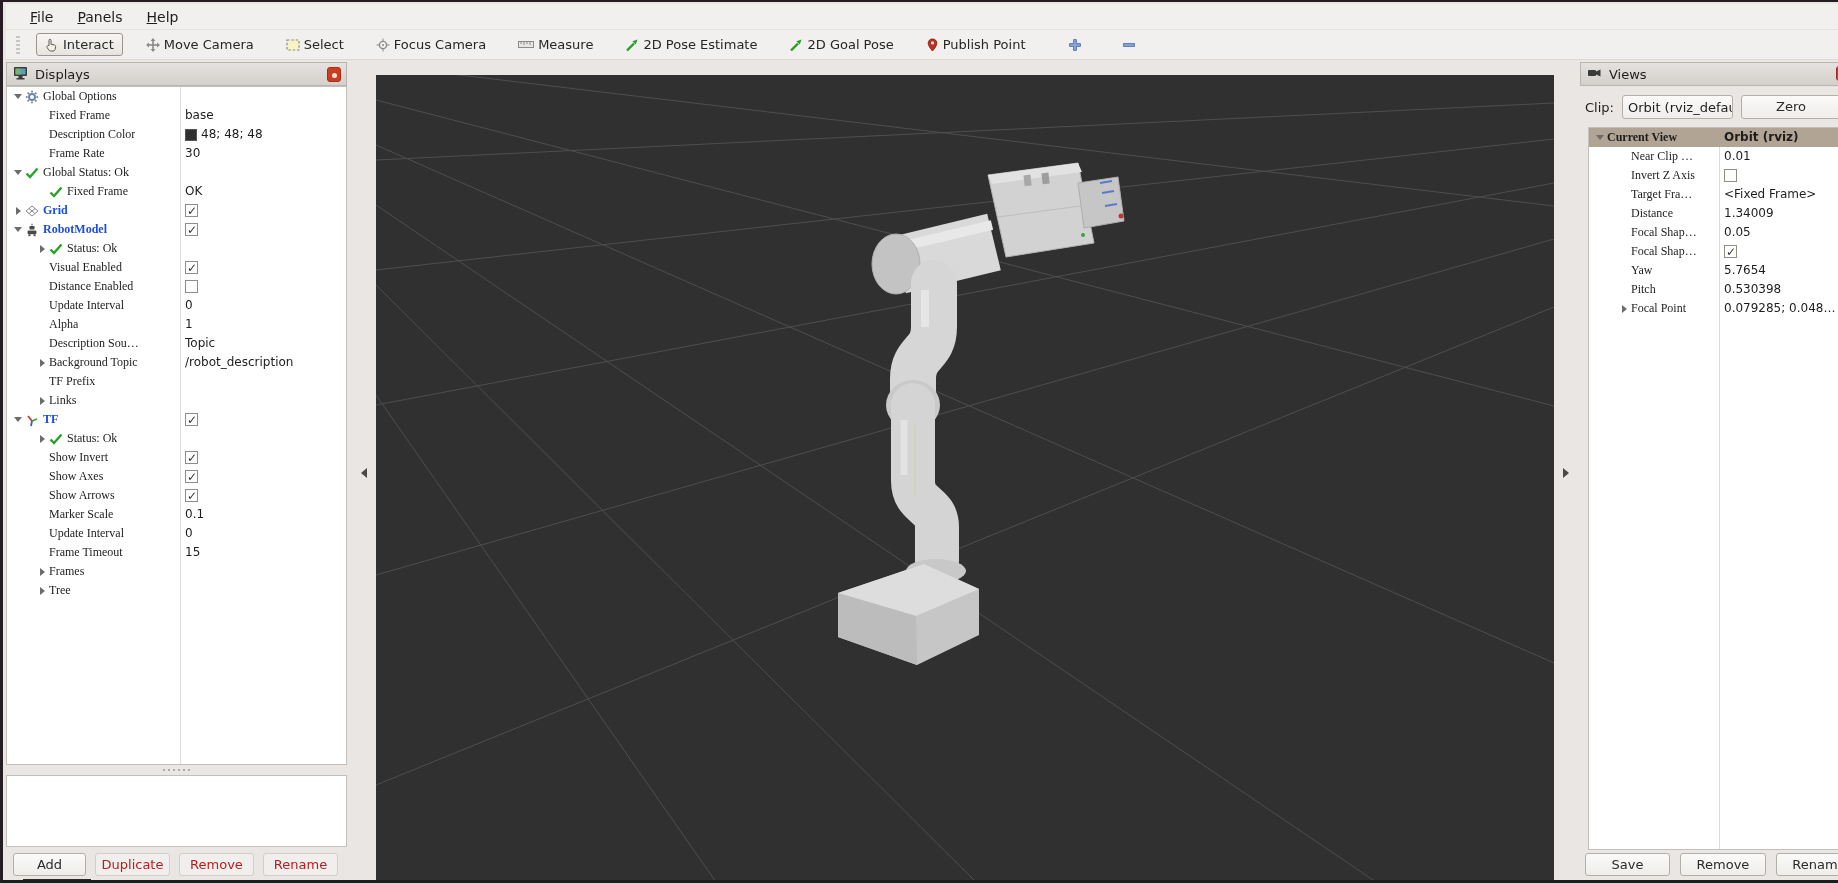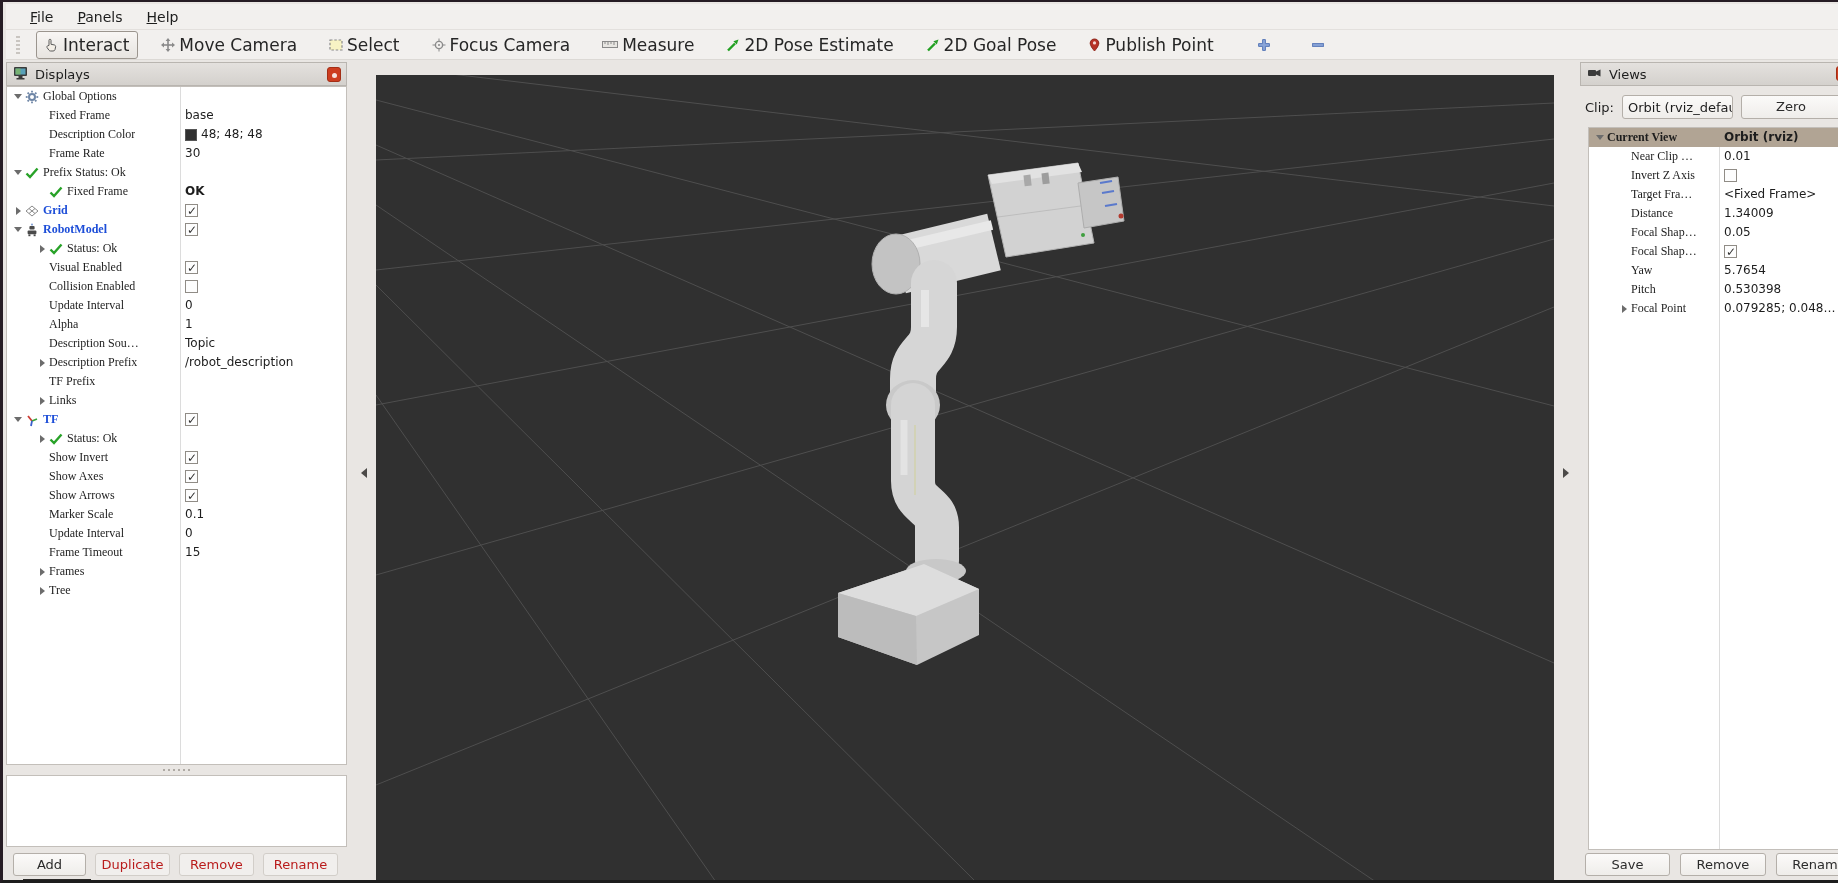--- a/index.html
+++ b/index.html
@@ -12,21 +12,21 @@
   }
   
   #menubar { position:absolute; left:3px; top:2px; right:0; height:26px;
     background:#f2f0ee; display:flex; align-items:center; padding-left:14px; gap:4px;
     border-bottom:1px solid #e3e0dd; font-size:14px; }
   .menu-item { padding:2px 10px; cursor:default; }
   .menu-item .u { text-decoration:underline; }
   
   #toolbar { position:absolute; left:3px; top:28px; right:0; height:30px;
     background:#f2f0ee; display:flex; align-items:center; gap:14px; padding-left:10px;
-    border-bottom:1px solid #dcd9d5; font-size:17px;text-align:center; }
+    border-bottom:1px solid #dcd9d5; font-size:13px;text-align:center; }
   #toolbar::before { content:""; width:4px; height:18px; margin-right:2px;
     background:repeating-linear-gradient(#c9c5c0 0 2px, transparent 2px 4px); }
   .tool-btn { display:flex; align-items:center; gap:4px; padding:3px 8px; border-radius:3px;
     border:1px solid transparent; color:#262626; white-space:nowrap; }
   .tool-btn.active { background:linear-gradient(#f8f6f4,#e7e4e0); border:1px solid #9b958e; }
   .tool-btn svg { display:block; }
   .tool-btn.small { padding:3px 5px; }
   
   .panel-header { position:absolute; height:24px; background:linear-gradient(#e4e1de,#d4d1cd);
     border:1px solid #b9b5b0; display:flex; align-items:center; gap:7px; padding:0 6px; font-size:13px; }
@@ -253,33 +253,33 @@
       </span>
     </div>
     <div class="trow">
       <span class="tpad" style="width: 4px;"></span>
       <span class="caret caret-down"></span>
       <span class="ticon">
         <svg width="14" height="12" viewBox="0 0 14 12">
           <path d="M1.5 6.5 L5 10 L12.5 1.5" stroke="#28a228" stroke-width="2.4" fill="none"></path>
         </svg>
       </span>
-      <span class="tlabel">Prefix Status: Ok</span>
+      <span class="tlabel">Global Status: Ok</span>
       <span class="tval" style="left: 178px;"></span>
     </div>
     <div class="trow">
       <span class="tpad" style="width: 28px;"></span>
       <span class="caret "></span>
       <span class="ticon">
         <svg width="14" height="12" viewBox="0 0 14 12">
           <path d="M1.5 6.5 L5 10 L12.5 1.5" stroke="#28a228" stroke-width="2.4" fill="none"></path>
         </svg>
       </span>
       <span class="tlabel">Fixed Frame</span>
-      <span class="tval" style="left: 178px; font-weight: bold;">
+      <span class="tval" style="left: 178px;">
         <span>OK</span>
       </span>
     </div>
     <div class="trow">
       <span class="tpad" style="width: 4px;"></span>
       <span class="caret caret-right"></span>
       <span class="ticon">
         <svg width="14" height="12" viewBox="0 0 14 12" stroke="#8a8a8a" fill="none">
           <polygon points="7,1 13,6 7,11 1,6"></polygon>
           <line x1="4" y1="3.5" x2="10" y2="8.5"></line>
@@ -323,21 +323,21 @@
       <span class="tpad" style="width: 28px;"></span>
       <span class="caret "></span>
       <span class="tlabel">Visual Enabled</span>
       <span class="tval" style="left: 178px;">
         <span class="cb checked"></span>
       </span>
     </div>
     <div class="trow">
       <span class="tpad" style="width: 28px;"></span>
       <span class="caret "></span>
-      <span class="tlabel">Collision Enabled</span>
+      <span class="tlabel">Distance Enabled</span>
       <span class="tval" style="left: 178px;">
         <span class="cb"></span>
       </span>
     </div>
     <div class="trow">
       <span class="tpad" style="width: 28px;"></span>
       <span class="caret "></span>
       <span class="tlabel">Update Interval</span>
       <span class="tval" style="left: 178px;">
         <span>0</span>
@@ -355,21 +355,21 @@
       <span class="tpad" style="width: 28px;"></span>
       <span class="caret "></span>
       <span class="tlabel">Description Sou…</span>
       <span class="tval" style="left: 178px;">
         <span>Topic</span>
       </span>
     </div>
     <div class="trow">
       <span class="tpad" style="width: 28px;"></span>
       <span class="caret caret-right"></span>
-      <span class="tlabel">Description Prefix</span>
+      <span class="tlabel">Background Topic</span>
       <span class="tval" style="left: 178px;">
         <span>/robot_description</span>
       </span>
     </div>
     <div class="trow">
       <span class="tpad" style="width: 28px;"></span>
       <span class="caret "></span>
       <span class="tlabel">TF Prefix</span>
       <span class="tval" style="left: 178px;"></span>
     </div>

